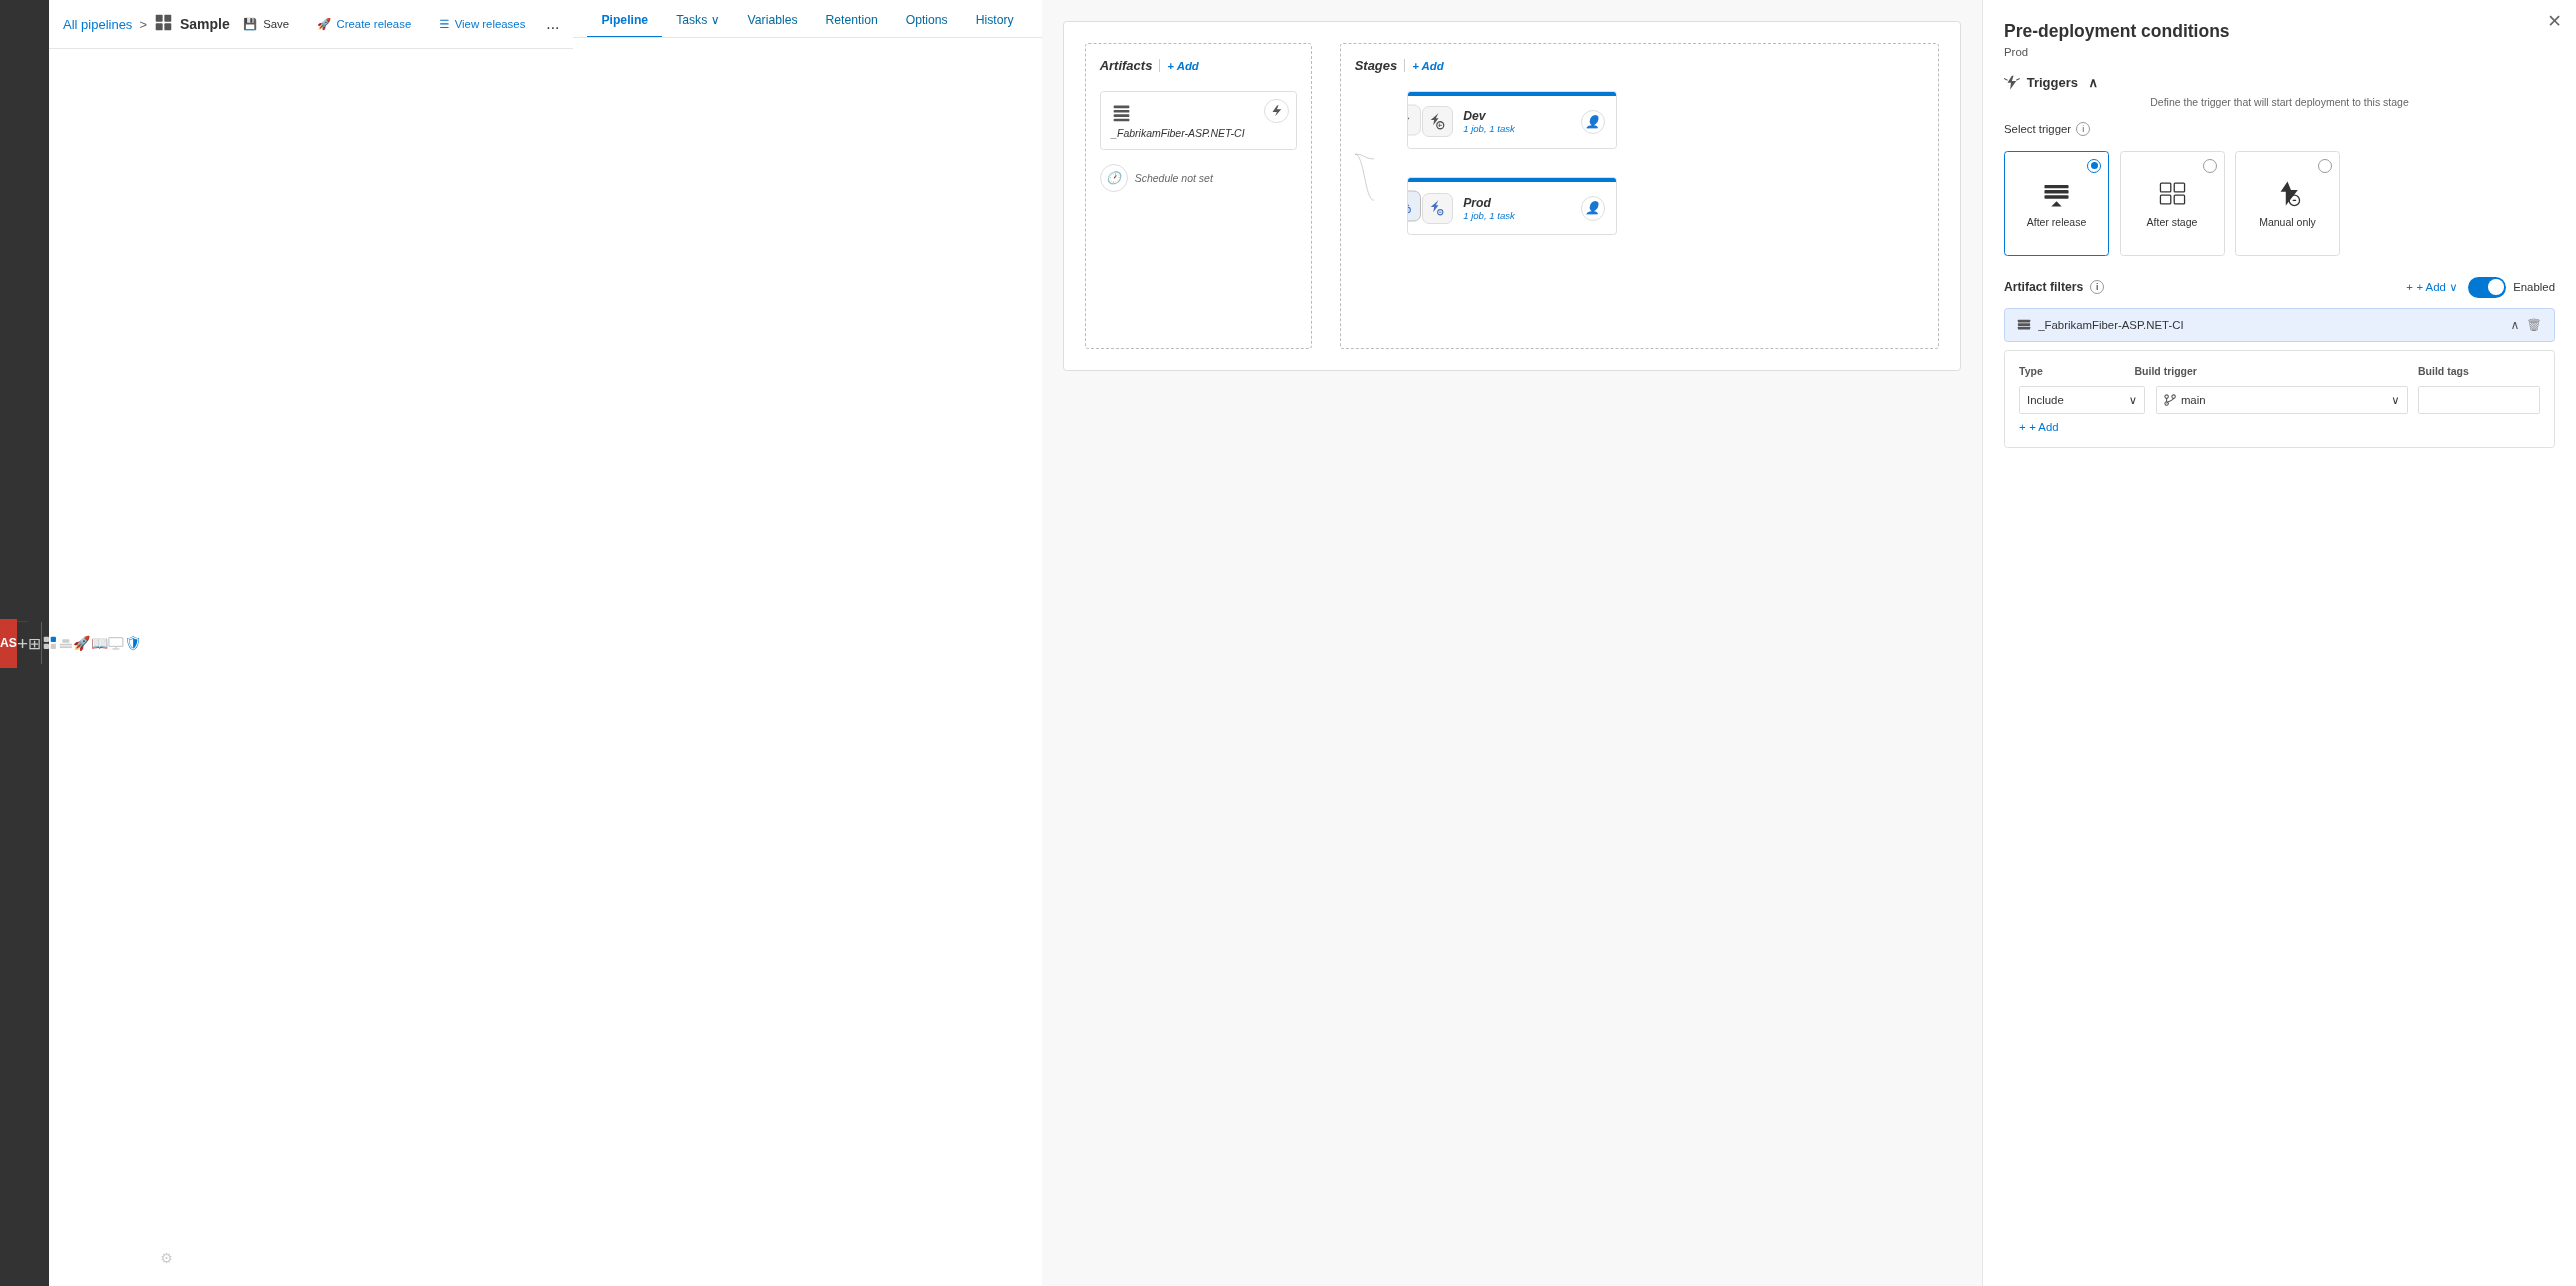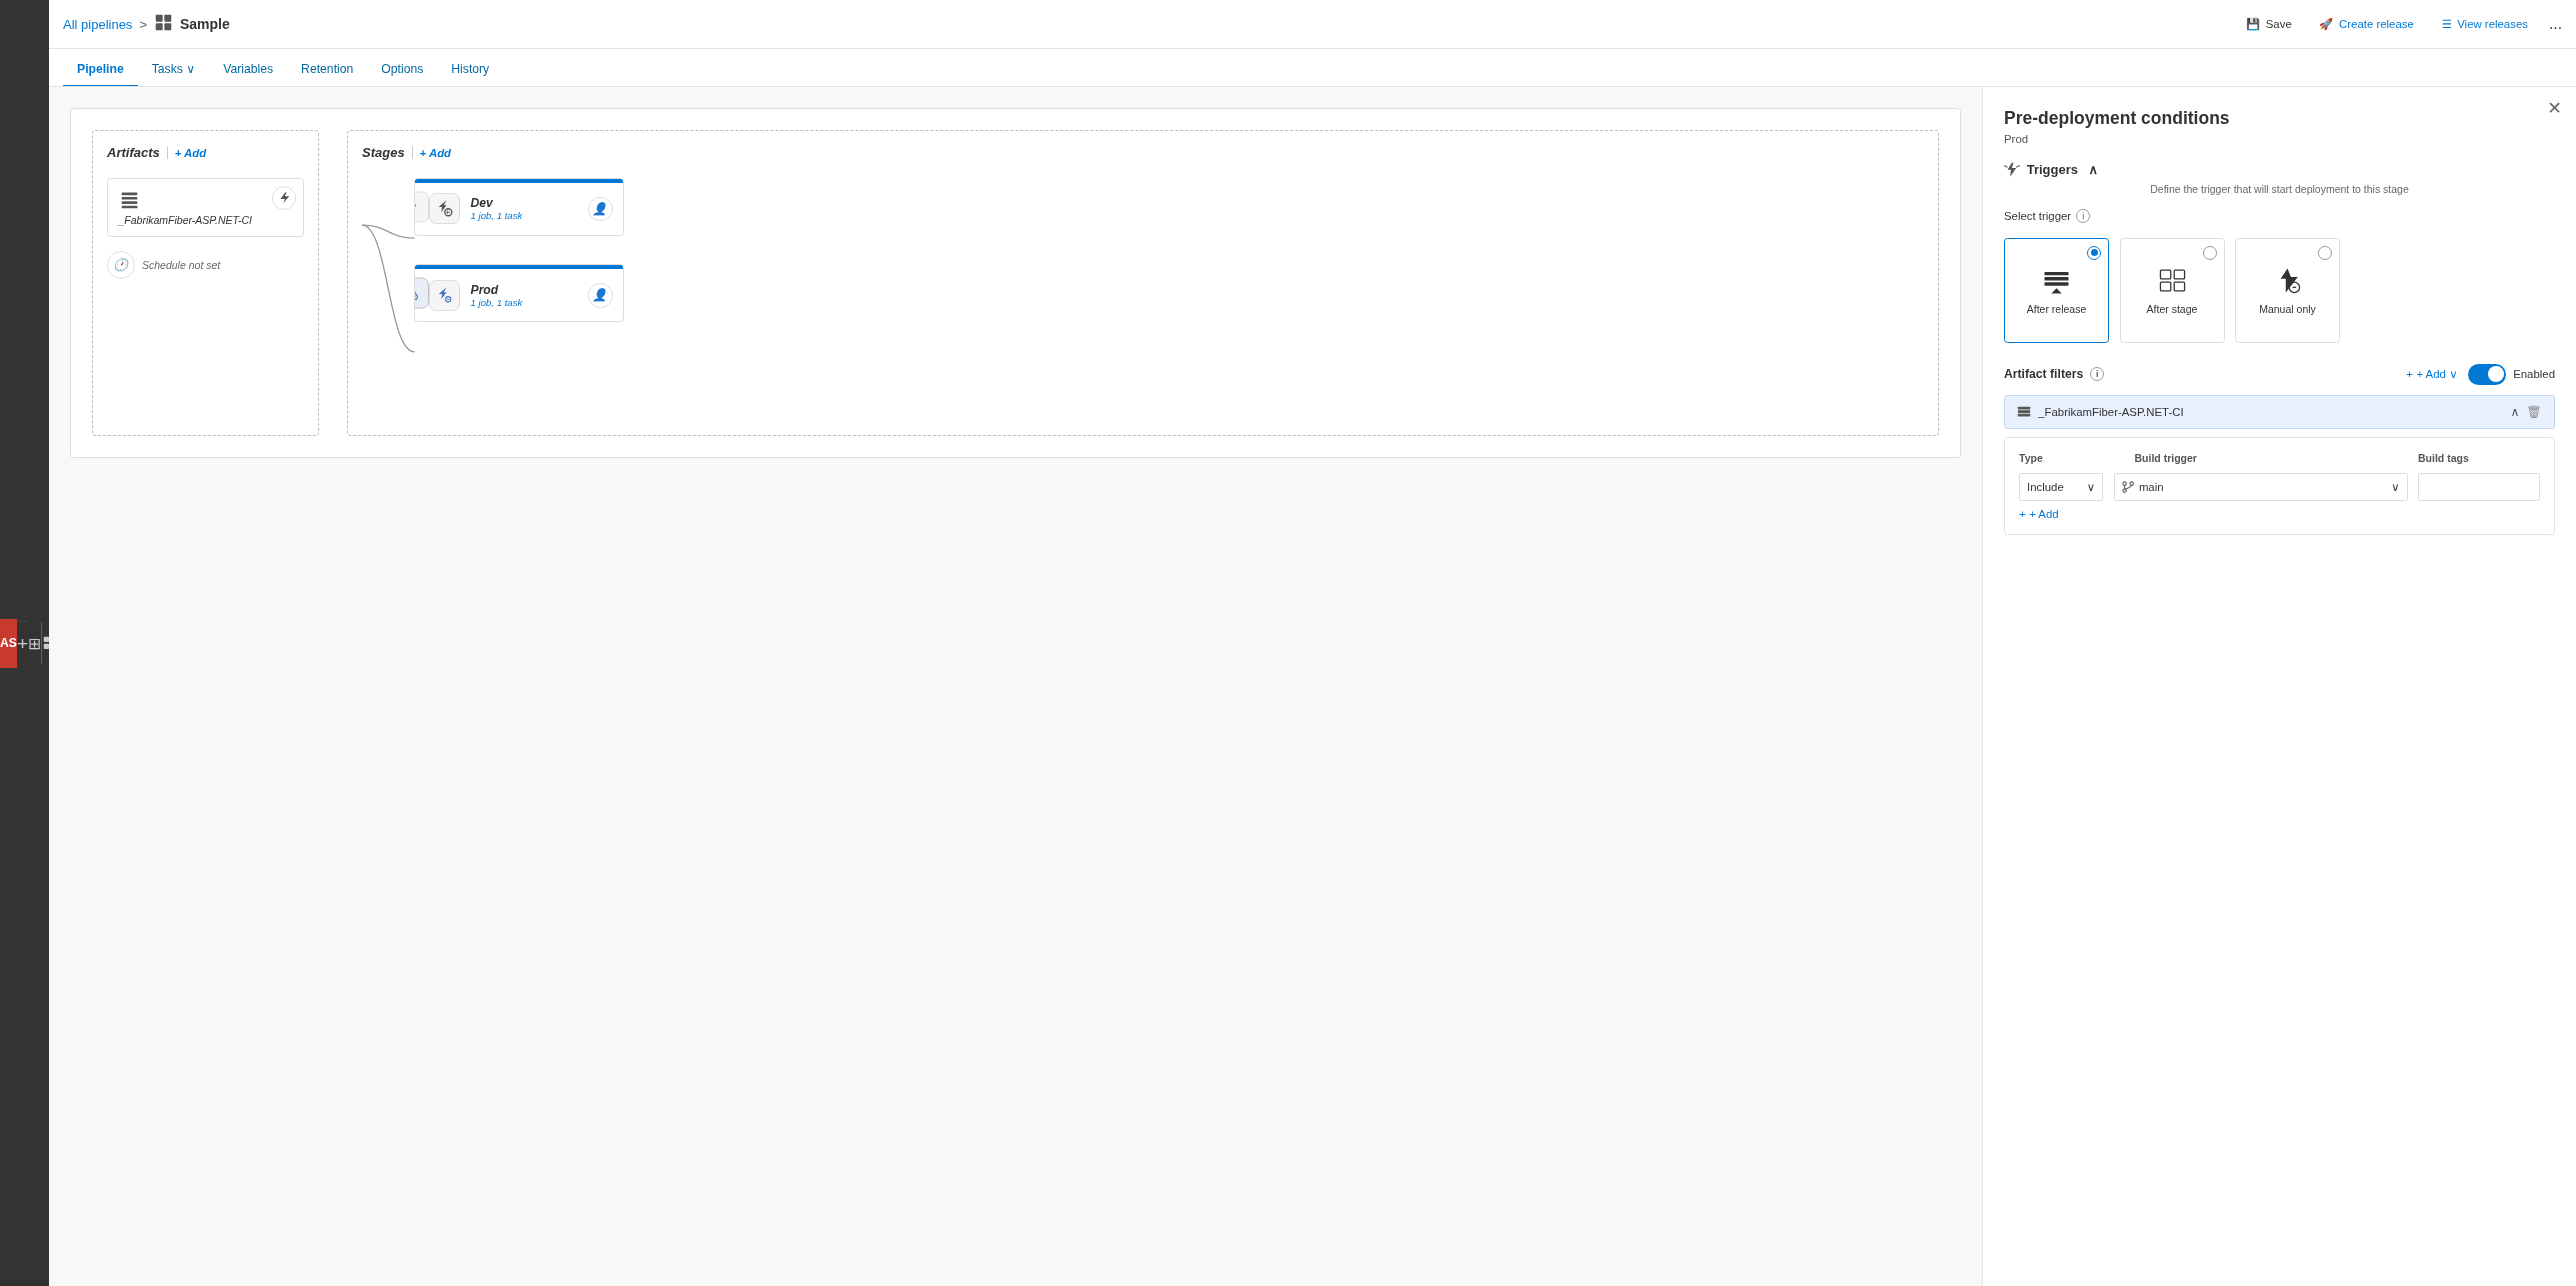--- a/index.html
+++ b/index.html
@@ -50,21 +50,21 @@
     .sidebar-icon.active { color: #0078d4; border-left: 1.7px solid #0078d4; }
     .sidebar-bottom {
       margin-top: auto;
       margin-bottom: 7px;
     }
 
     
     .main {
       flex: 1;
       display: flex;
-      flex-direction: column;
+      flex-direction: row;
       overflow: hidden;
     }
 
     
     .topbar {
       height: 49px;
       background: #fff;
       border-bottom: 0.9px solid #e5e5e5;
       display: flex;
       align-items: center;
@@ -486,21 +486,21 @@
     .filter-table-header .col-type { width: 105px; }
     .filter-table-header .col-branch { flex: 1; }
     .filter-table-header .col-tags { width: 122px; }
 
     .filter-table-row {
       display: flex;
       gap: 10.5px;
       align-items: center;
     }
     .filter-select {
-      width: 84px;
+      width: 126px;
       height: 28px;
       border: 0.9px solid #ddd;
       border-radius: 1.7px;
       background: #fff;
       padding: 0 7px;
       font-size: 11.4px;
       display: flex;
       align-items: center;
       justify-content: space-between;
       cursor: pointer;

